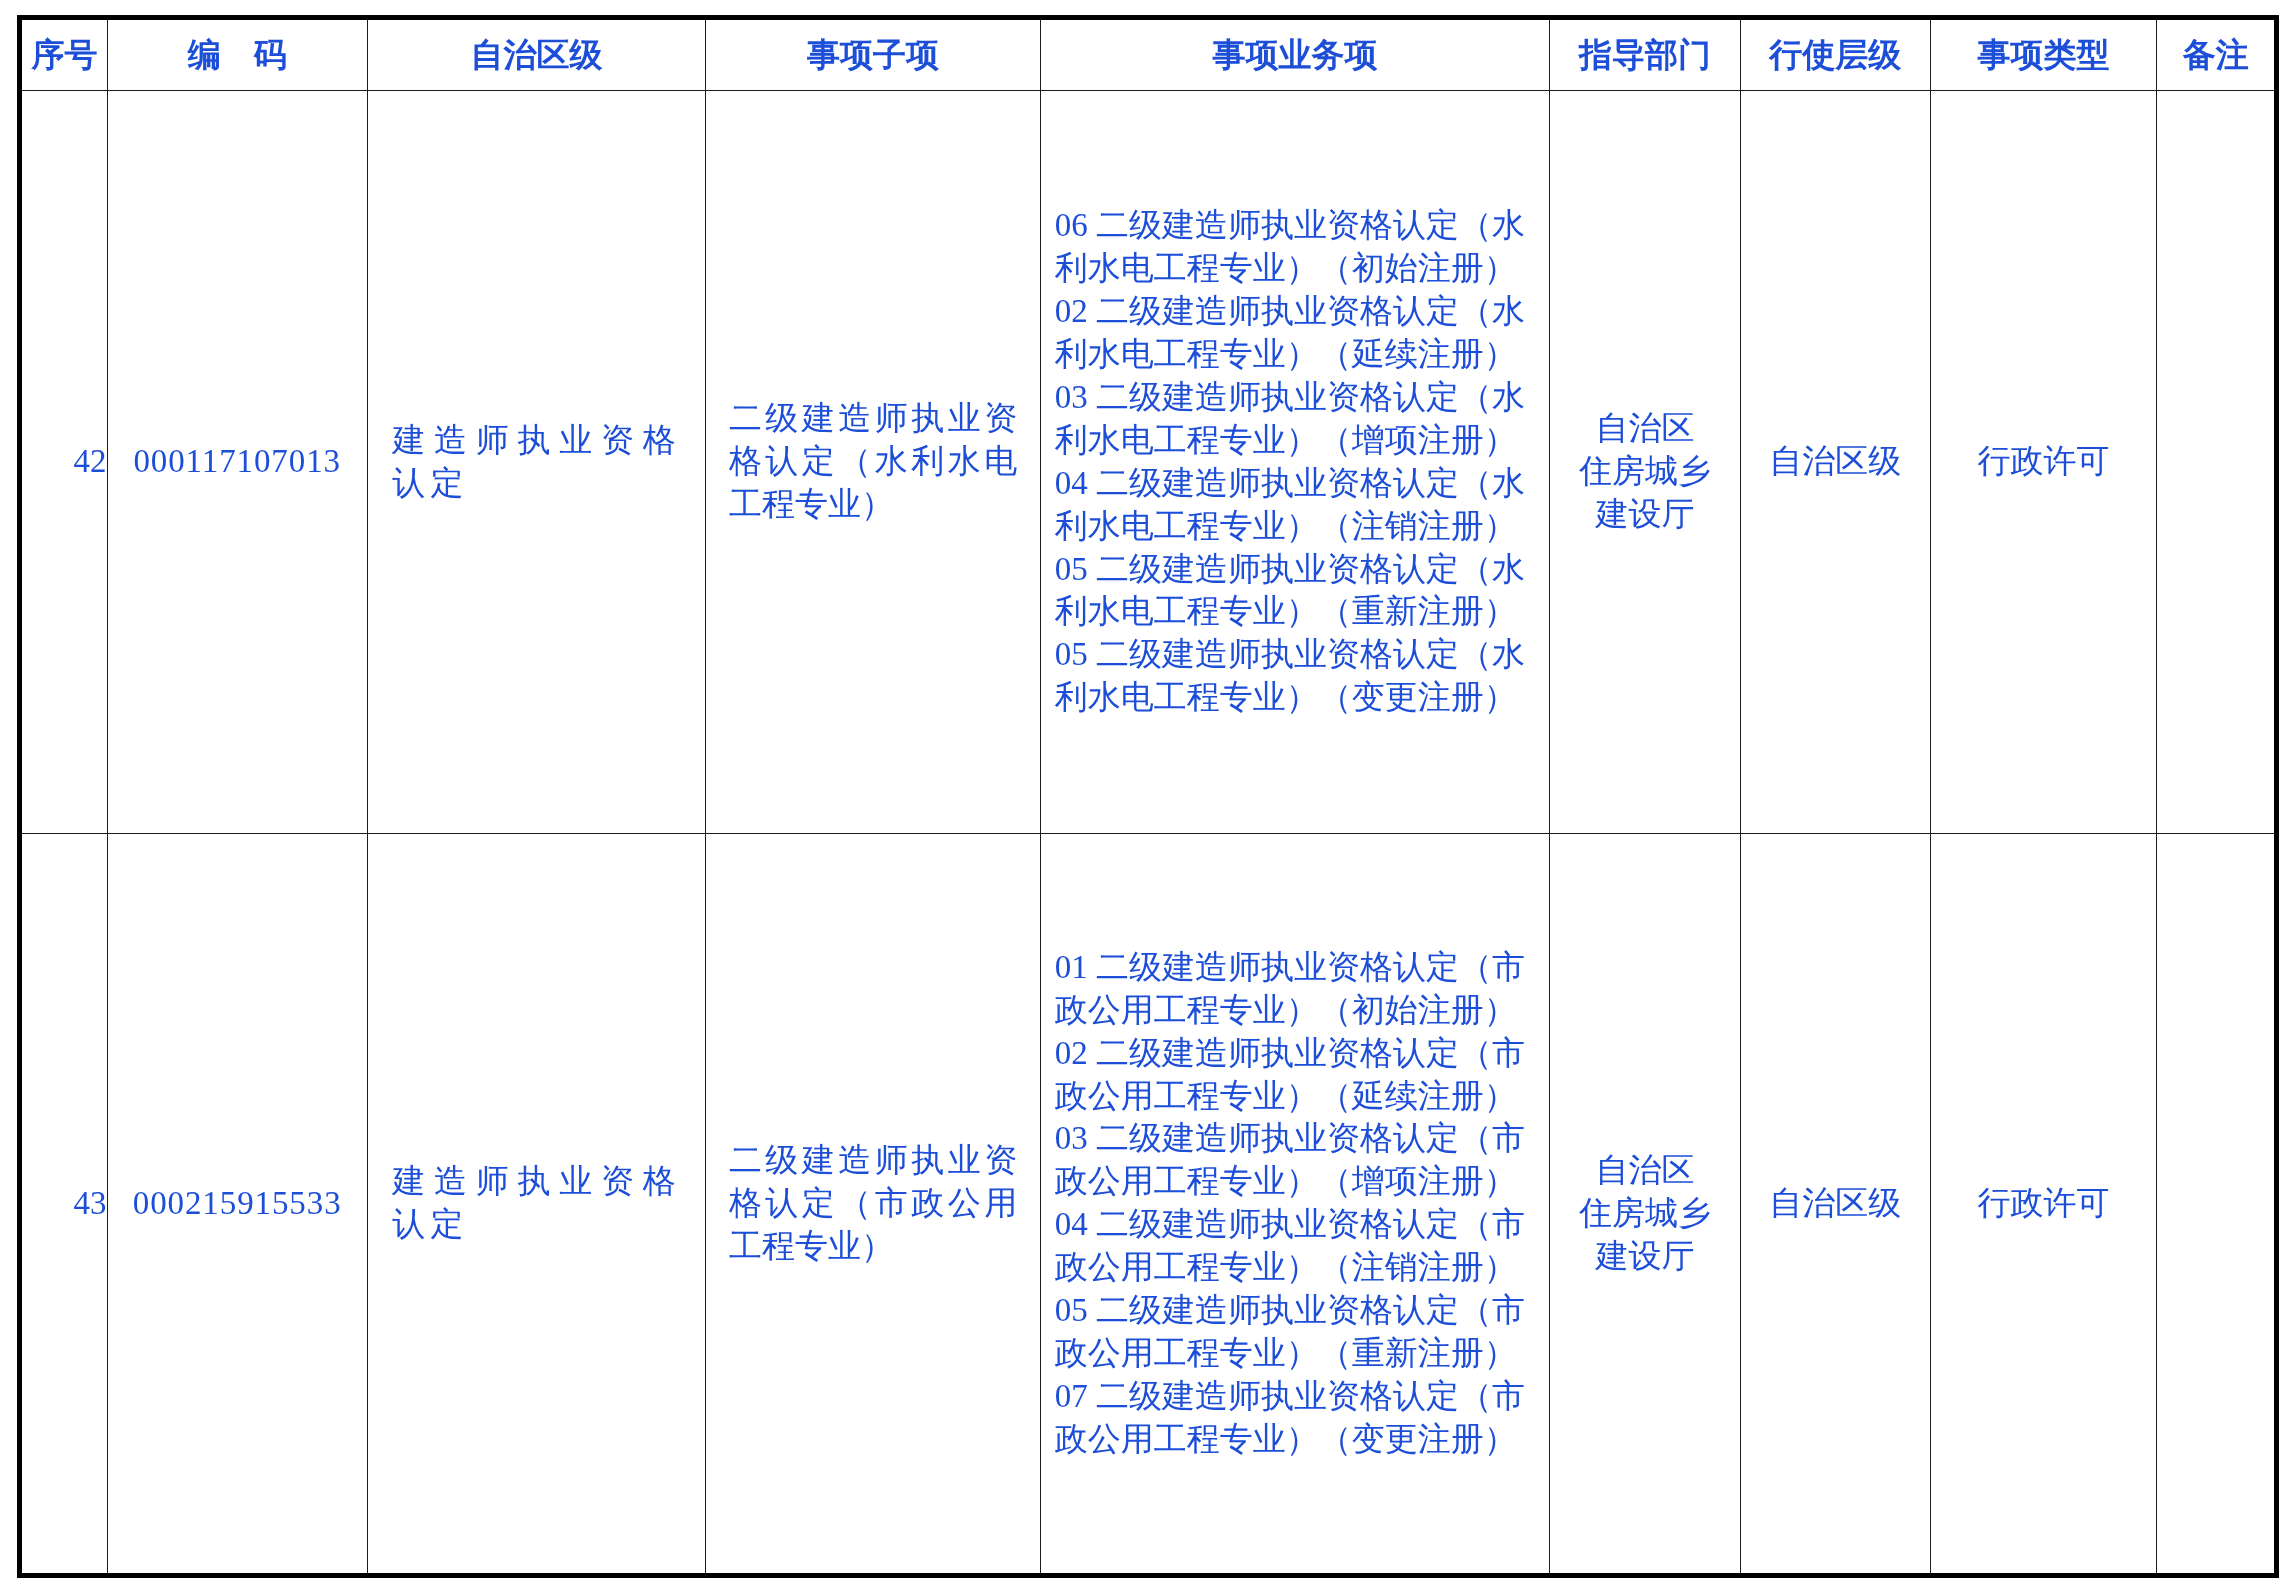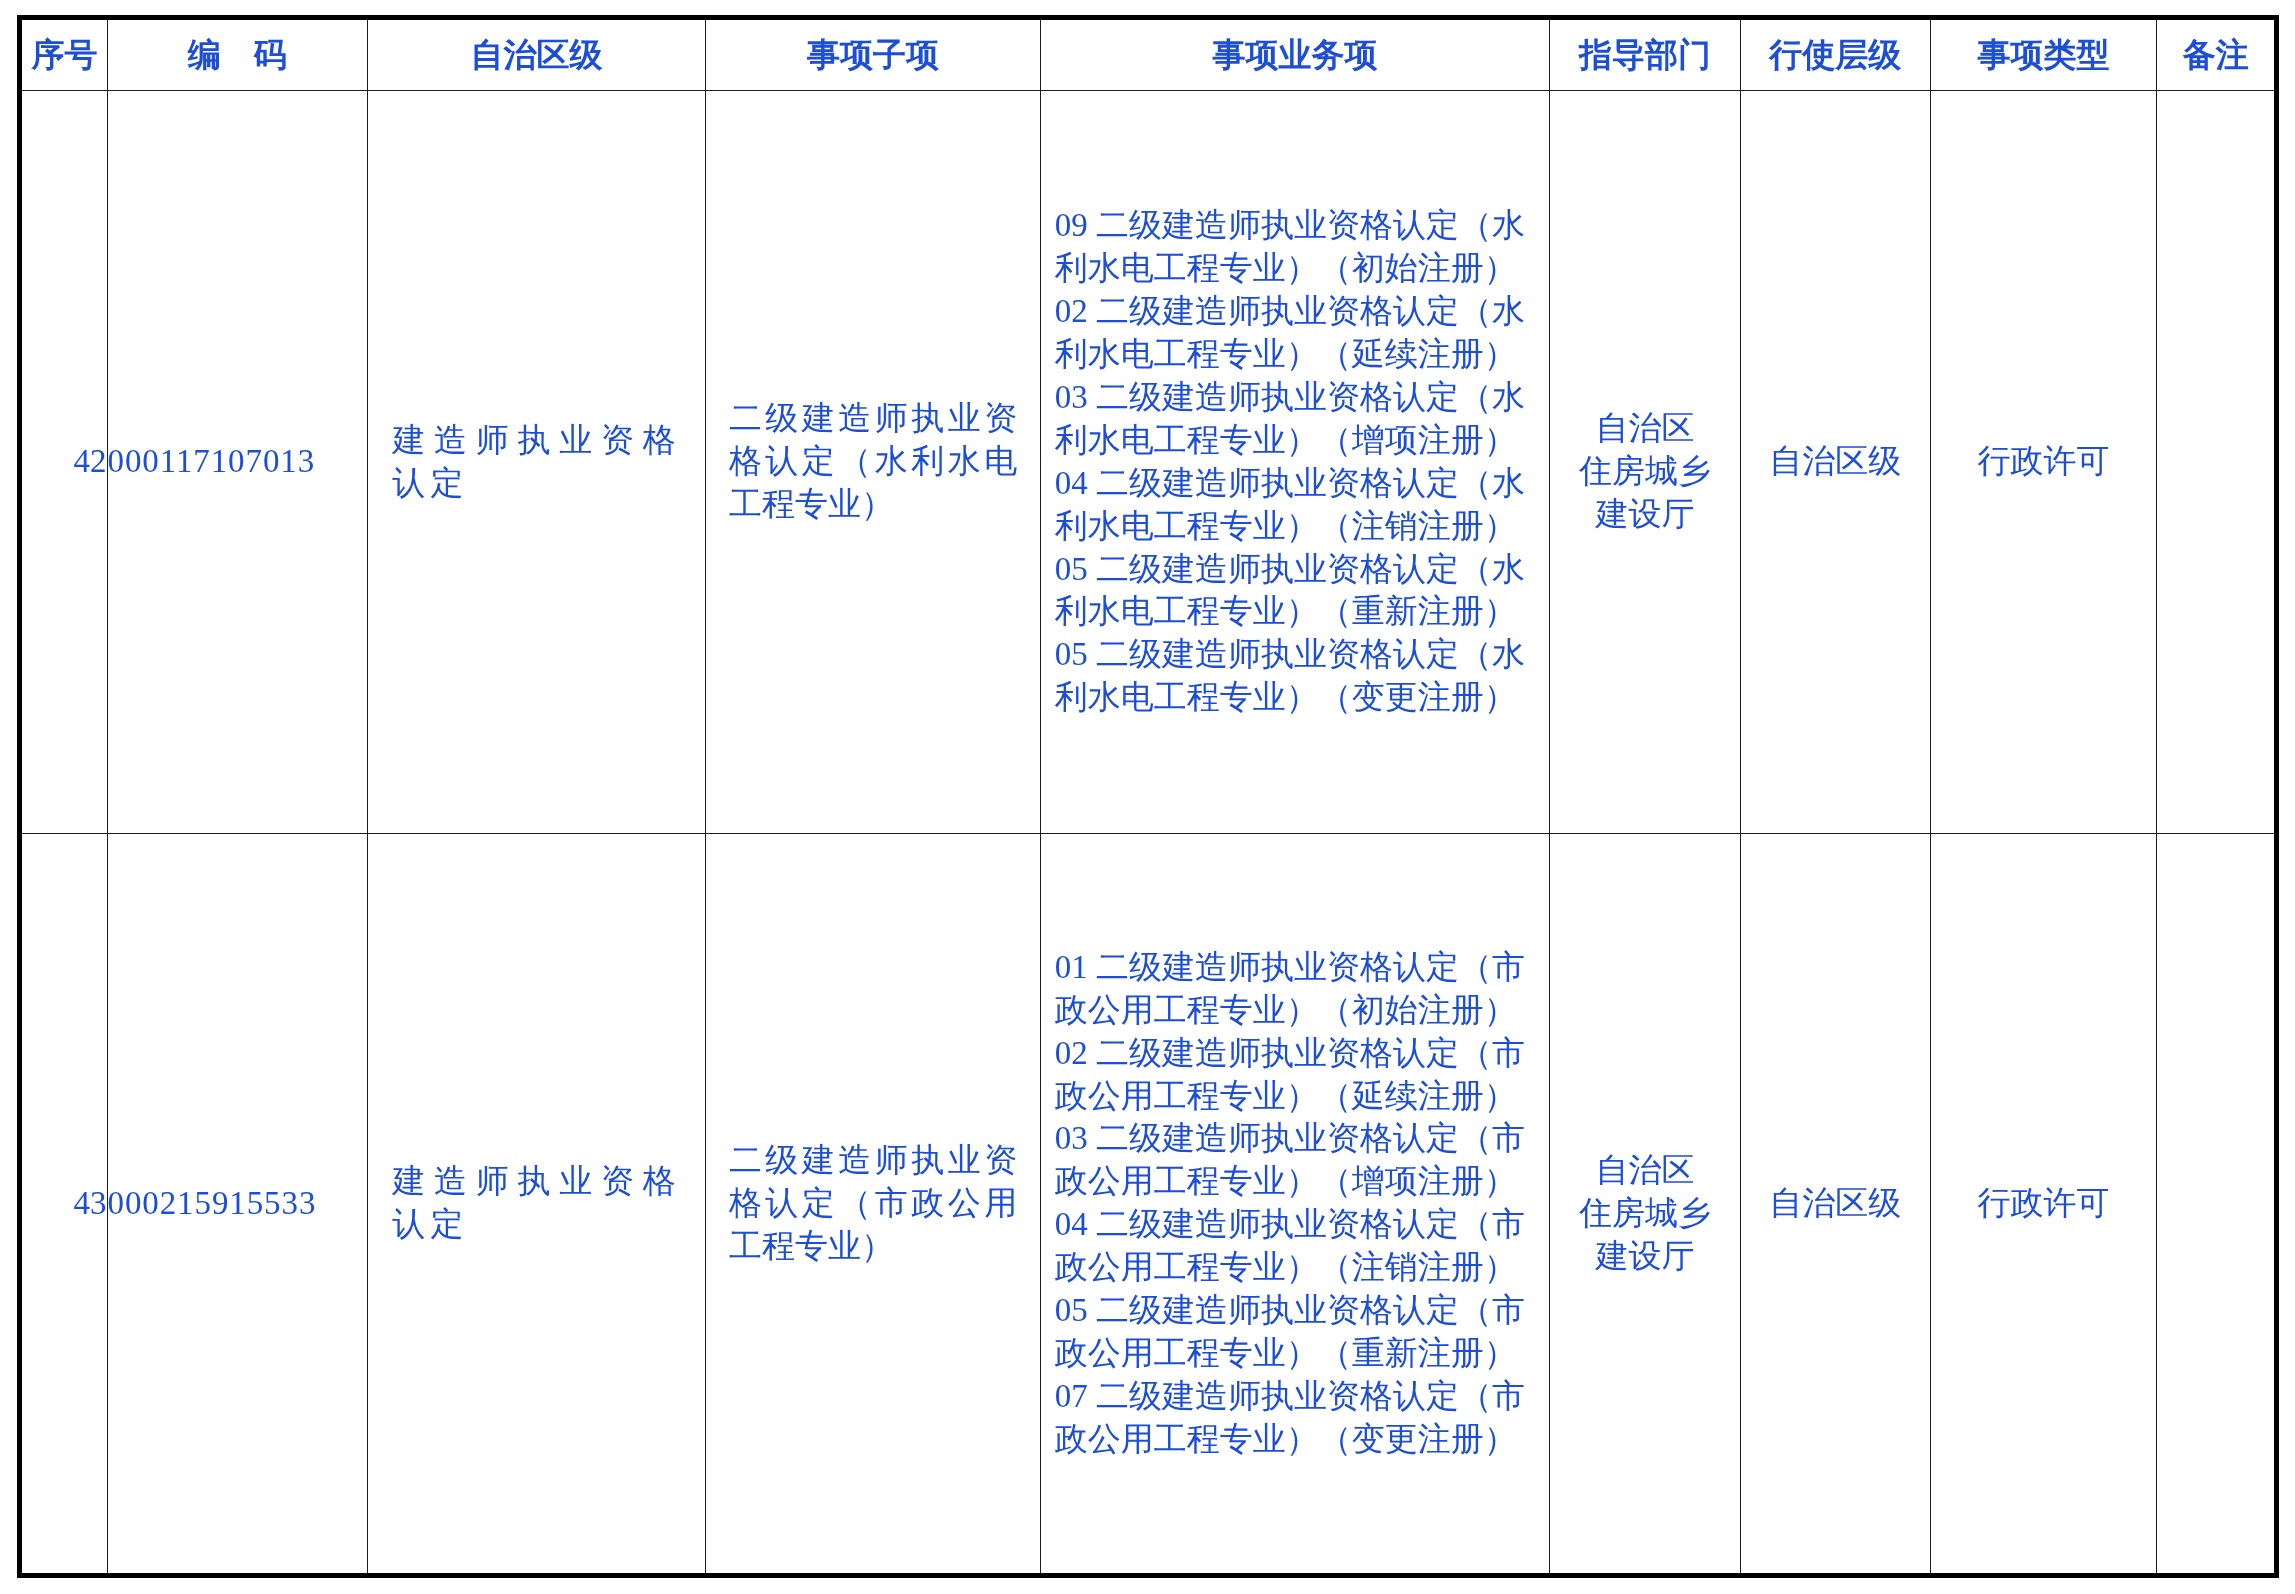--- a/index.html
+++ b/index.html
@@ -43,21 +43,21 @@
   table.doc-table tr > td:last-child { border-right: 5.2px solid #000000; }
   table.doc-table tr.last-row > td { border-bottom: 5.2px solid #000000; }
 
   th.header-cell {
     font-weight: bold;
     text-align: center;
     height: 73px;
   }
   td.cell-center { text-align: center; }
   td.cell-seq { text-align: right; }
-  td.cell-code { letter-spacing: 0.9px; }
+  td.cell-code { text-align: center; letter-spacing: 0.9px; }
 
   td.cell-main .cell-inner {
     text-align: justify;
     text-align-last: left;
     letter-spacing: 5.2px;
     padding: 0 24.4px;
   }
   td.cell-sub .cell-inner {
     text-align: justify;
     text-align-last: left;
@@ -111,21 +111,21 @@
         <td class="cell-seq">42</td>
         <td class="cell-code">000117107013</td>
         <td class="cell-main">
           <div class="cell-inner">建造师执业资格认定</div>
         </td>
         <td class="cell-sub">
           <div class="cell-inner">二级建造师执业资格认定（水利水电工程专业）</div>
         </td>
         <td class="cell-biz">
           <div class="cell-inner">
-            <div class="biz-item">09 二级建造师执业资格认定（水利水电工程专业）（初始注册）</div>
+            <div class="biz-item">06 二级建造师执业资格认定（水利水电工程专业）（初始注册）</div>
             <div class="biz-item">02 二级建造师执业资格认定（水利水电工程专业）（延续注册）</div>
             <div class="biz-item">03 二级建造师执业资格认定（水利水电工程专业）（增项注册）</div>
             <div class="biz-item">04 二级建造师执业资格认定（水利水电工程专业）（注销注册）</div>
             <div class="biz-item">05 二级建造师执业资格认定（水利水电工程专业）（重新注册）</div>
             <div class="biz-item">05 二级建造师执业资格认定（水利水电工程专业）（变更注册）</div>
           </div>
         </td>
         <td class="cell-center cell-dept">
           <div class="cell-inner">自治区
 住房城乡

